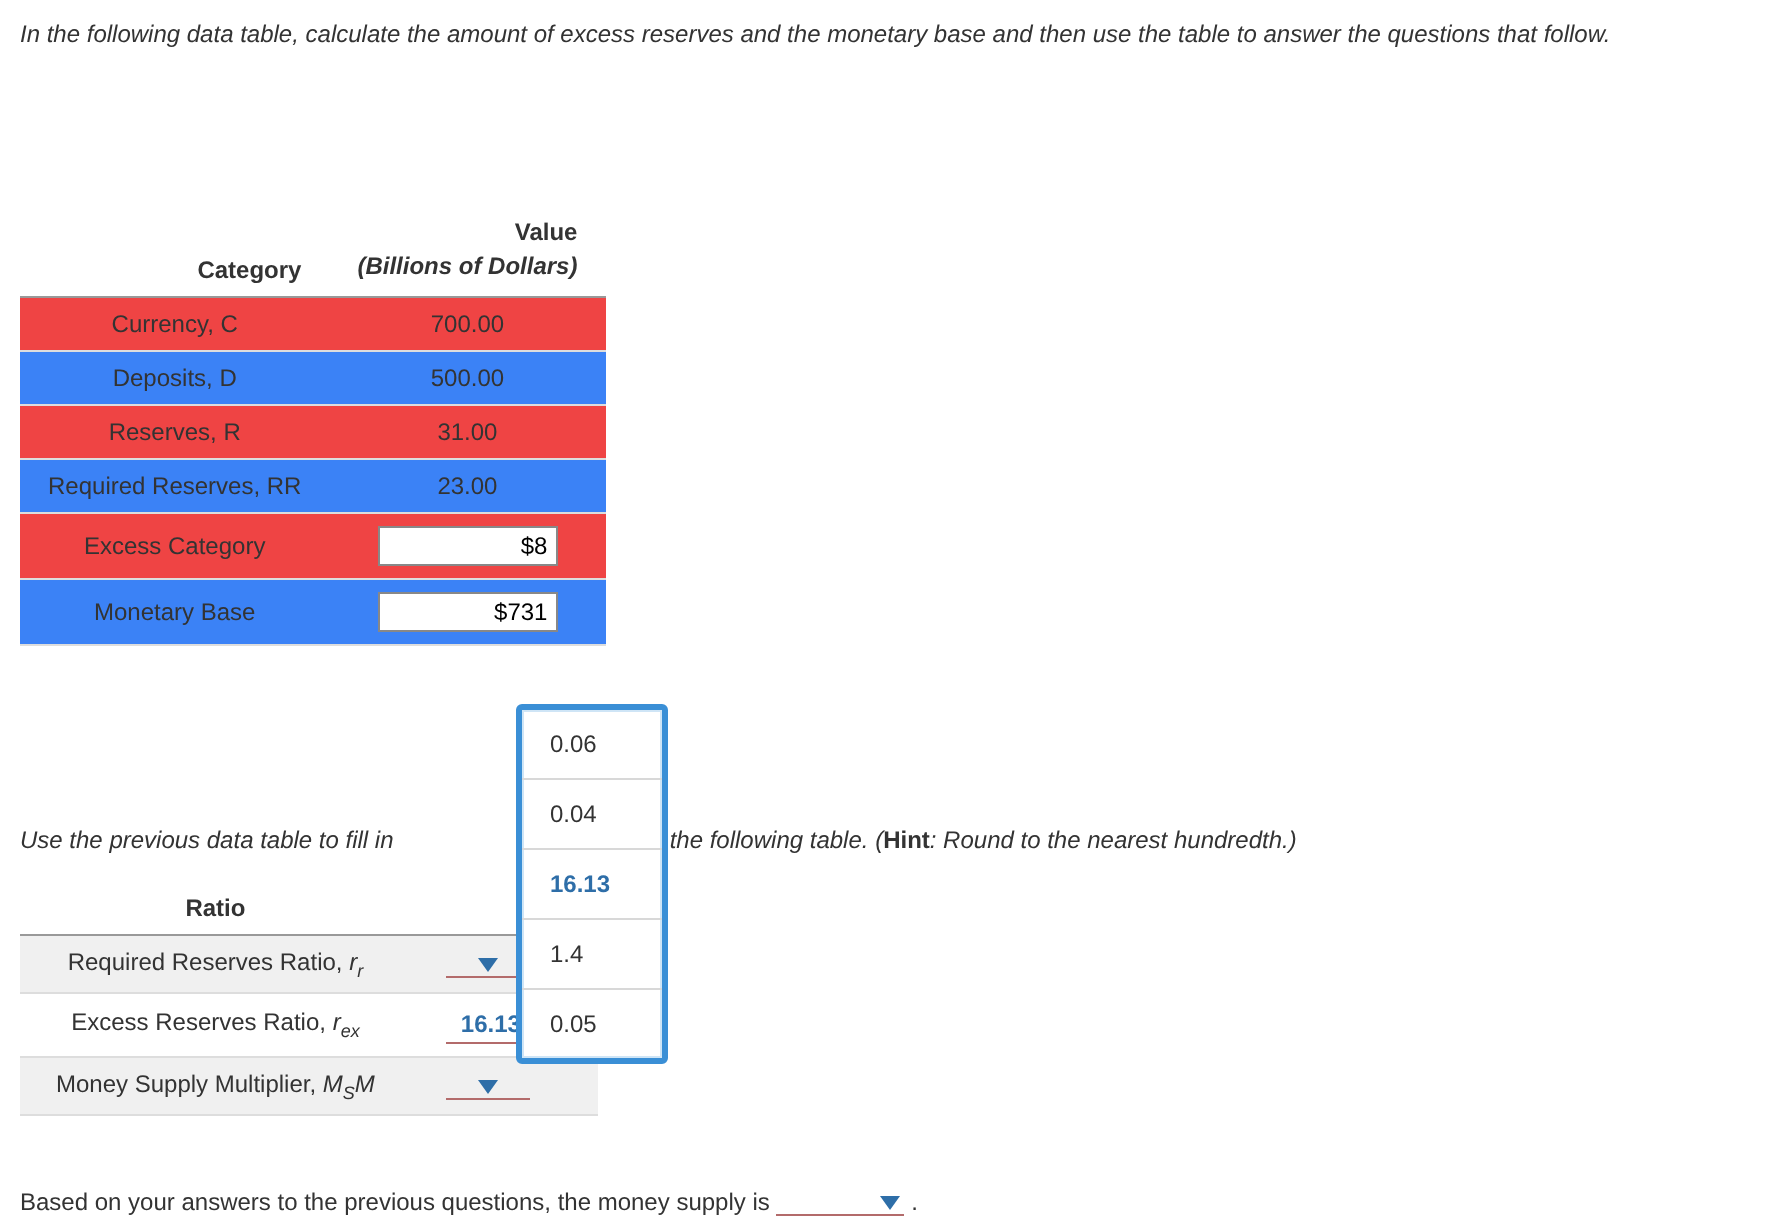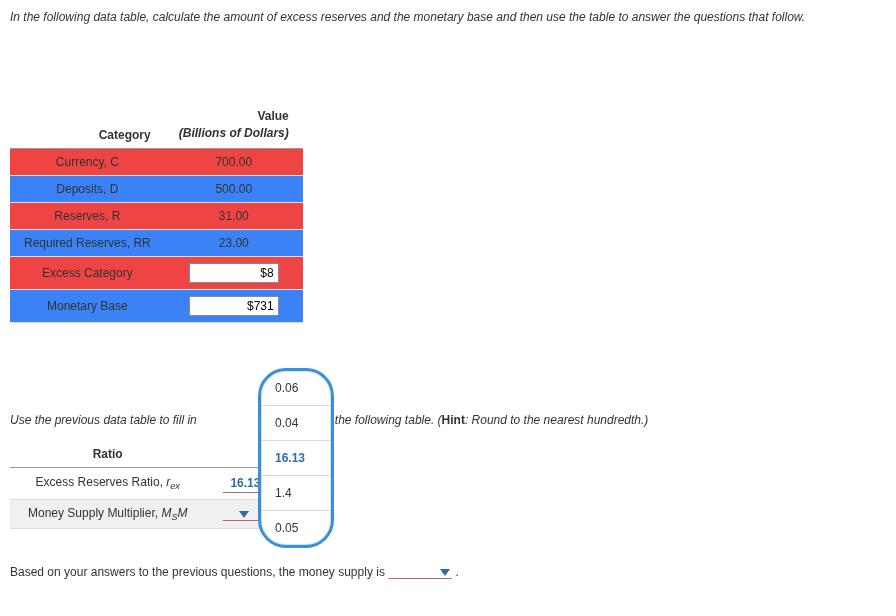--- a/index.html
+++ b/index.html
@@ -171,21 +171,21 @@
     </tr>
     <tr class="even">
       <td class="cat">Monetary Base</td>
       <td>
         <input class="input-cell" value="$731" style="">
       </td>
     </tr>
   </tbody>
 </table>
 
-<div class="dropdown-panel" style="left:248px; top:360px; width:70px;border-radius:28px;">
+<div class="dropdown-panel" style="left:248px; top:344px; width:70px;">
   <div class="opt">0.06</div>
   <div class="opt">0.04</div>
   <div class="opt selected">16.13</div>
   <div class="opt">1.4</div>
   <div class="opt">0.05</div>
 </div>
 
 <div class="mid-text" style="margin-top:90px;">
   <span>Use the previous data table to fill in</span>
   <span style="display:inline-block; width:72px;"></span>
@@ -193,20 +193,28 @@
 </div>
 
 <table class="ratio-table">
   <thead>
     <tr>
       <th>Ratio</th>
       <th></th>
     </tr>
   </thead>
   <tbody>
+    <tr class="even">
+      <td class="ratio-label" id="r1">Required Reserves Ratio, <span class="ital-var">r</span><span class="sub">r</span></td>
+      <td>
+        <span class="dd-control empty">
+          <span class="chevron"></span>
+        </span>
+      </td>
+    </tr>
     <tr class="odd">
       <td class="ratio-label" id="r2">Excess Reserves Ratio, <span class="ital-var">r</span><span class="sub">ex</span></td>
       <td>
         <span class="dd-control">
           <span>16.13</span>
           <span class="chevron"></span>
         </span>
       </td>
     </tr>
     <tr class="even">

